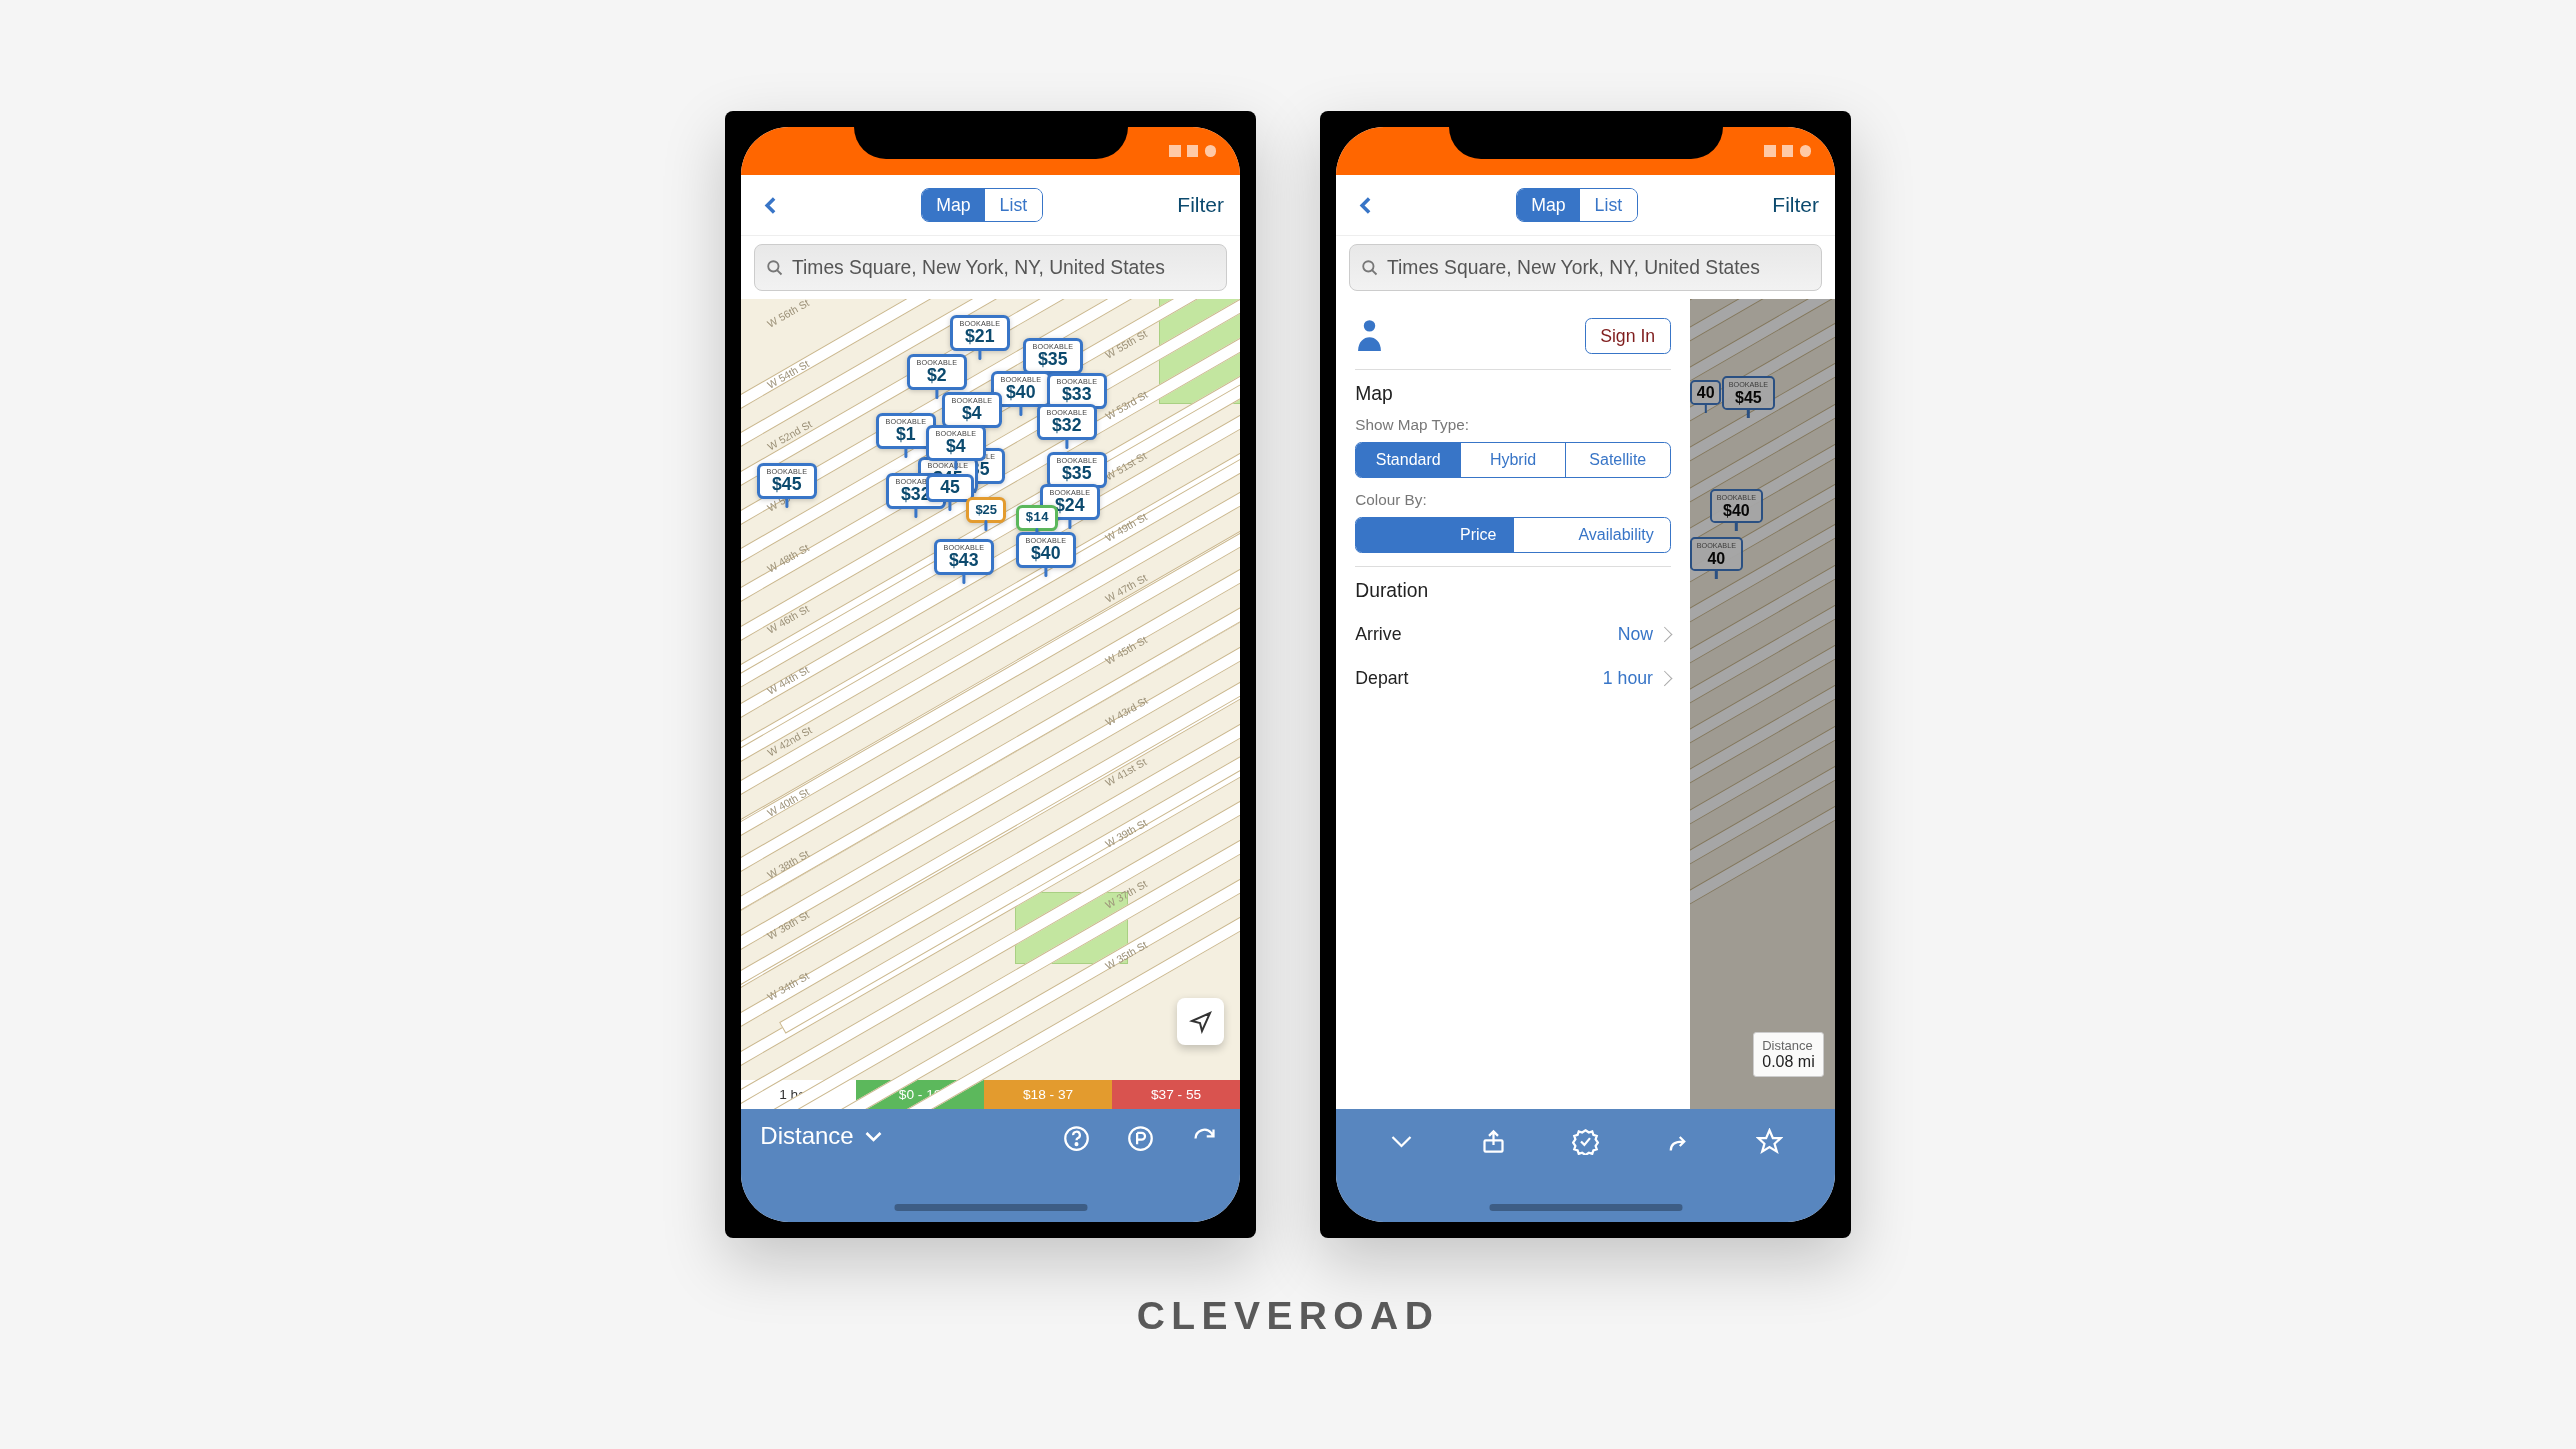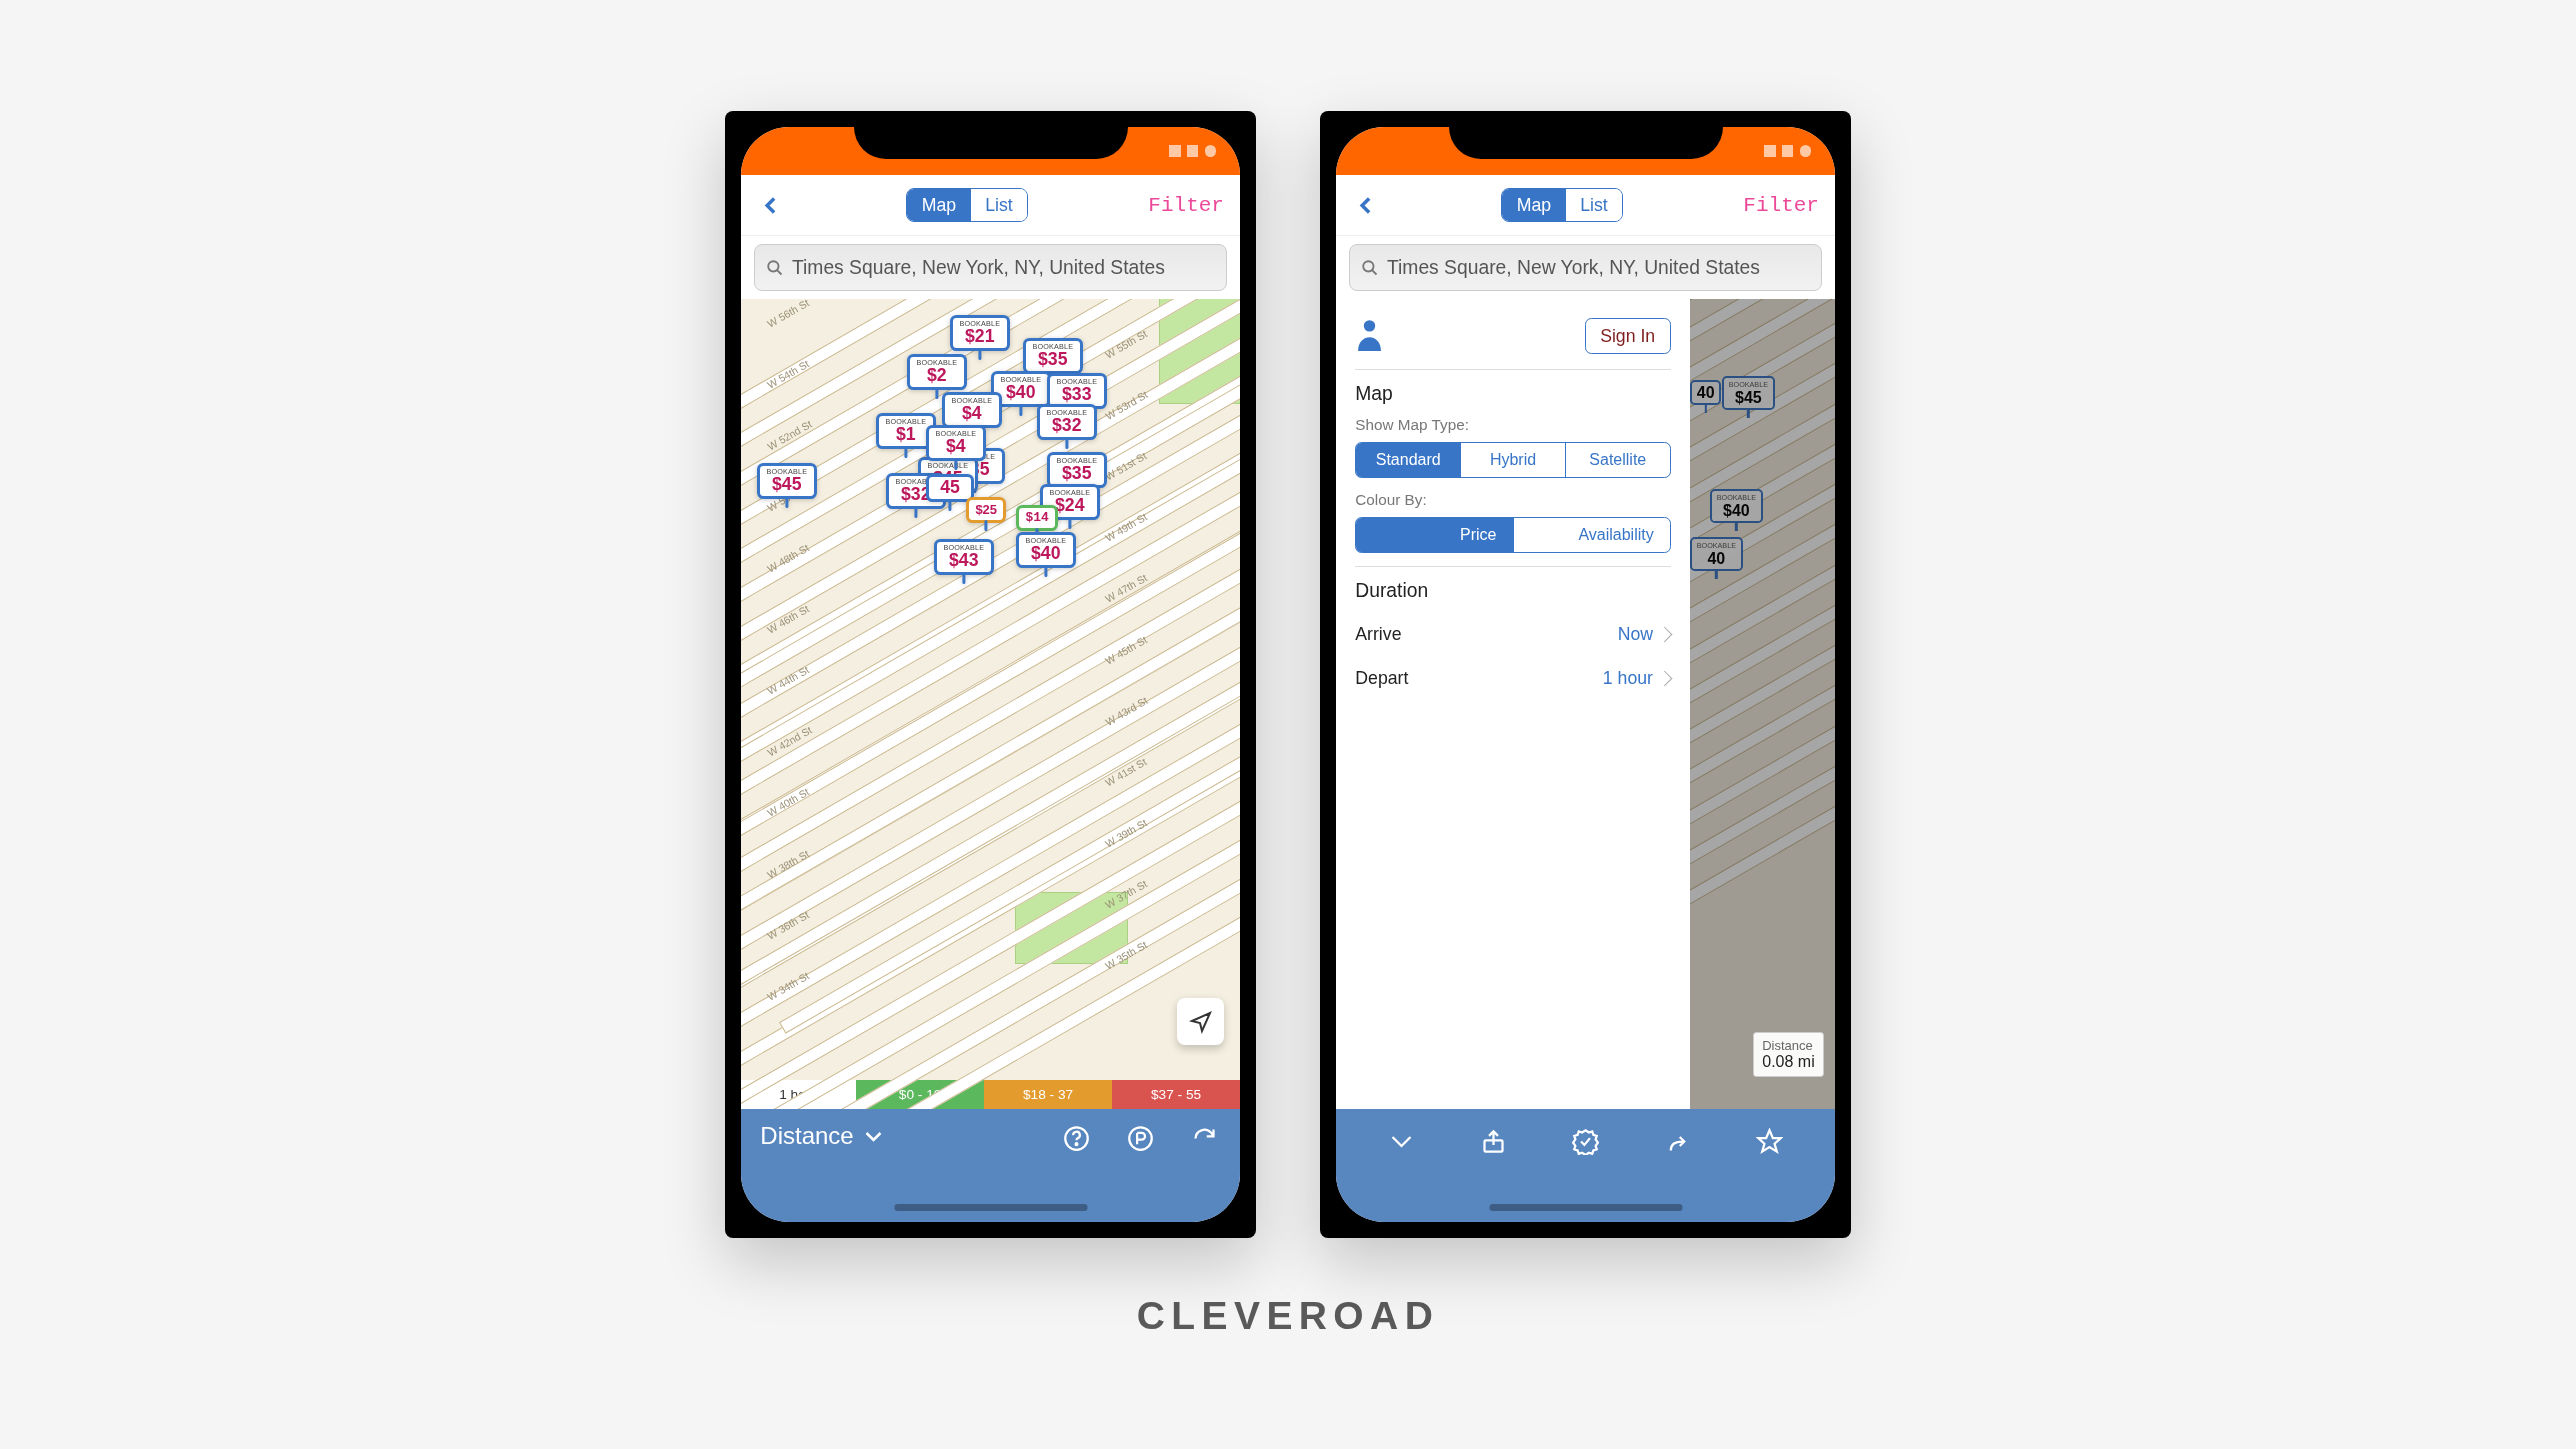--- a/index.html
+++ b/index.html
@@ -80,21 +80,21 @@
 .seg-item {
   padding: 0 14.5px;
   display: flex;
   align-items: center;
   font-size: 17.7px;
   color: #3875c7;
   background: #fff;
   cursor: pointer;
 }
 .seg-item.active { background: #3875c7; color: #fff; }
-.filter-link { color: #ec4899; font-size: 21px; cursor: pointer; font-family: Liberation Mono, monospace; }
+.filter-link { color: #0c4a6e; font-size: 21px; cursor: pointer; }
 .searchbar {
   margin: 8px 13px;
   height: 47px;
   background: linear-gradient(#e8e8e8,#f2f2f2);
   border: 0.8px solid #ccc;
   border-radius: 8px;
   display: flex;
   align-items: center;
   padding: 0 11.3px;
   gap: 8px;
@@ -136,21 +136,21 @@
   content: '';
   position: absolute;
   bottom: -11.3px;
   left: 50%;
   transform: translateX(-50%);
   width: 3.2px; height: 11.3px;
   background: #3875c7;
   border-radius: 1.6px;
 }
 .marker .bk { font-size: 7.2px; color: #444; letter-spacing: 0.2px; display: block; line-height: 1; margin-bottom: 0.8px; }
-.marker .pr { font-size: 17.7px; font-weight: 600; color: #be185d; line-height: 1; }
+.marker .pr { font-size: 17.7px; font-weight: 600; color: #0c4a6e; line-height: 1; }
 .marker.small { border-color: #e39b2e; min-width: 37px; }
 .marker.small .pr { font-size: 13px; }
 .marker.green { border-color: #5cb85c; }
 .locate-btn {
   position: absolute;
   right: 16px; bottom: 64px;
   width: 47px; height: 47px;
   background: #fff;
   border-radius: 8px;
   box-shadow: 0 3.2px 8px rgba(0,0,0,0.2);

